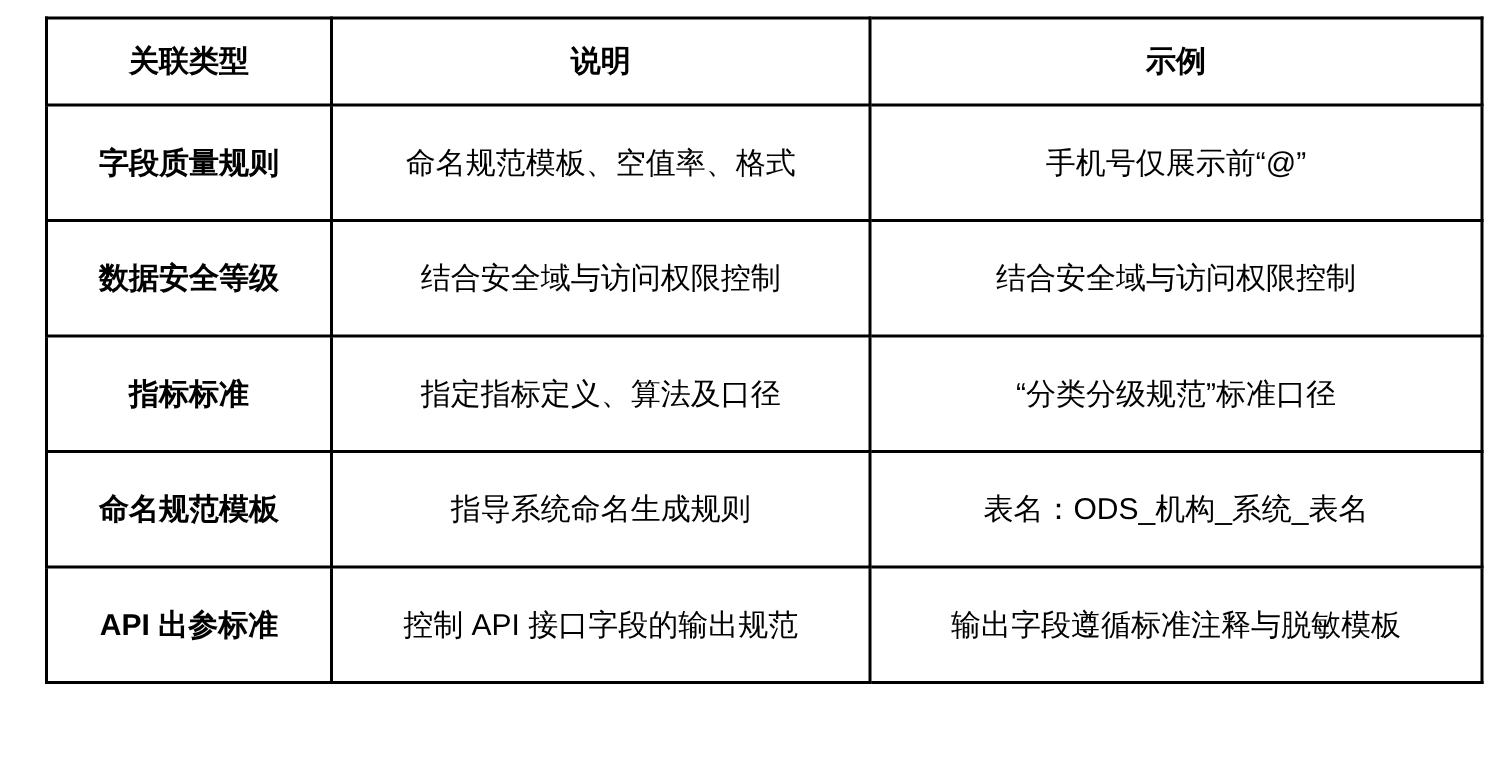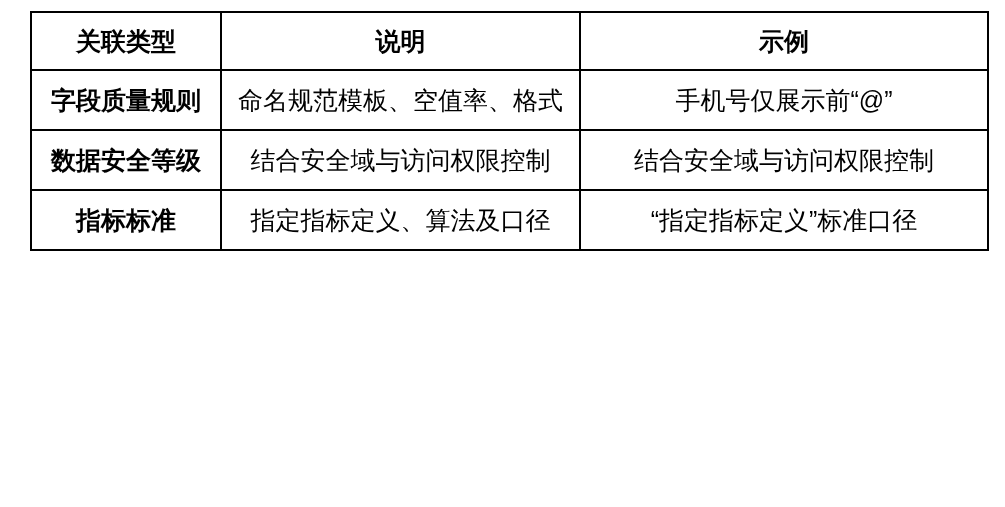--- a/index.html
+++ b/index.html
@@ -19,33 +19,33 @@
     border-collapse: collapse;
     table-layout: fixed;
     width: 957px;
     background: #ffffff;
   }
   table.gov-table th,
   table.gov-table td {
     border: 2px solid #000000;
     text-align: center;
     vertical-align: middle;
-    font-size: 25px;
+    font-size: 20px;
     color: #000000;
     line-height: 1.2;
     padding: 0 4px;
     overflow: hidden;
     white-space: nowrap;
   }
   table.gov-table thead th {
     font-weight: 700;
     height: 58px;
   }
   table.gov-table tbody td {
-    height: 60px;
+    height: 77px;
     font-weight: 400;
   }
   table.gov-table tbody td.col-type {
     font-weight: 700;
   }
 </style>
 </head>
 <body>
 
 <div class="table-wrap">
@@ -69,17 +69,27 @@
         <td>手机号仅展示前“@”</td>
       </tr>
       <tr>
         <td class="col-type">数据安全等级</td>
         <td>结合安全域与访问权限控制</td>
         <td>结合安全域与访问权限控制</td>
       </tr>
       <tr>
         <td class="col-type">指标标准</td>
         <td>指定指标定义、算法及口径</td>
-        <td>“指定指标定义”标准口径</td>
+        <td>“分类分级规范”标准口径</td>
+      </tr>
+      <tr>
+        <td class="col-type">命名规范模板</td>
+        <td>指导系统命名生成规则</td>
+        <td>表名：ODS_机构_系统_表名</td>
+      </tr>
+      <tr>
+        <td class="col-type">API 出参标准</td>
+        <td>控制 API 接口字段的输出规范</td>
+        <td>输出字段遵循标准注释与脱敏模板</td>
       </tr>
     </tbody>
   </table>
 </div>
 
 </body></html>

